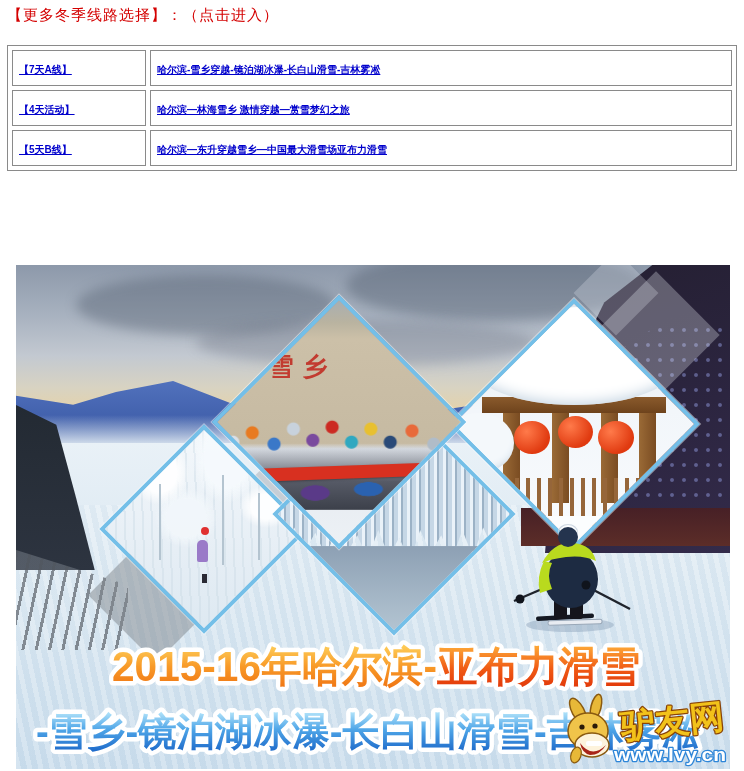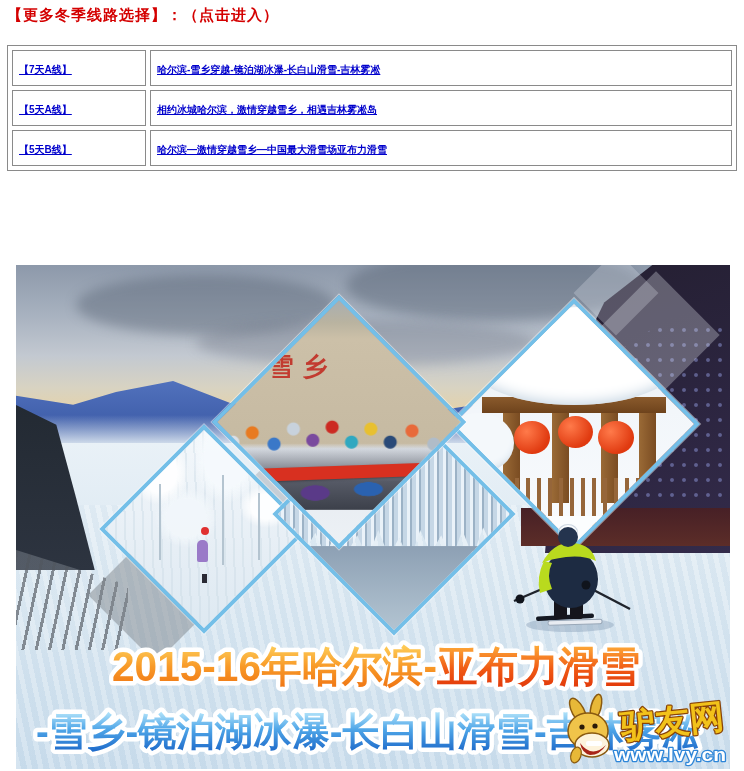--- a/index.html
+++ b/index.html
@@ -1,21 +1,21 @@
 <!DOCTYPE html>
 <html><head>
 <meta charset="utf-8">
 <style>
   html,body{margin:0;padding:0;background:#fff;}
   body{width:744px;height:771px;position:relative;overflow:hidden;
        font-family:"Liberation Sans","DejaVu Sans",sans-serif;}
 
   
   .page-header{position:absolute;left:7px;top:6px;color:#d40000;
-    font-weight:bold;font-size:15px;letter-spacing:1px;}
+    font-weight:normal;font-size:15px;letter-spacing:1px;}
 
   
   table.routes{position:absolute;left:7px;top:45px;width:730px;
     border:1px solid #8a8a8a;border-spacing:4px;border-collapse:separate;}
   table.routes td{border:1px solid #8a8a8a;height:34px;padding:0 6px;
     vertical-align:middle;background:#fff;}
   td.lbl{width:120px;}
   a.rlink{color:#0000cc;font-weight:bold;font-size:10px;
     text-decoration:underline;white-space:nowrap;}
 
@@ -158,29 +158,29 @@
 <table class="routes">
   <tbody>
     <tr>
       <td class="lbl">
         <a href="#" class="rlink">【7天A线】</a></td>
       <td>
         <a href="#" class="rlink">哈尔滨-雪乡穿越-镜泊湖冰瀑-长白山滑雪-吉林雾凇</a></td>
     </tr>
     <tr>
       <td class="lbl">
-        <a href="#" class="rlink">【5天A线】</a></td>
+        <a href="#" class="rlink">【4天活动】</a></td>
       <td>
-        <a href="#" class="rlink">相约冰城哈尔滨，激情穿越雪乡，相遇吉林雾凇岛</a></td>
+        <a href="#" class="rlink">哈尔滨—林海雪乡 激情穿越—赏雪梦幻之旅</a></td>
     </tr>
     <tr>
       <td class="lbl">
         <a href="#" class="rlink">【5天B线】</a></td>
       <td>
-        <a href="#" class="rlink">哈尔滨—激情穿越雪乡—中国最大滑雪场亚布力滑雪</a></td>
+        <a href="#" class="rlink">哈尔滨—东升穿越雪乡—中国最大滑雪场亚布力滑雪</a></td>
     </tr>
   </tbody>
 </table>
 
 <div class="hero">
 
   <div class="sky"></div>
   <div class="cloud" style="left:60px;top:10px;width:260px;height:60px"></div>
   <div class="cloud" style="left:330px;top:-14px;width:300px;height:70px"></div>
   <div class="cloud" style="left:180px;top:55px;width:340px;height:46px;background:rgba(95,104,120,.3)"></div>

